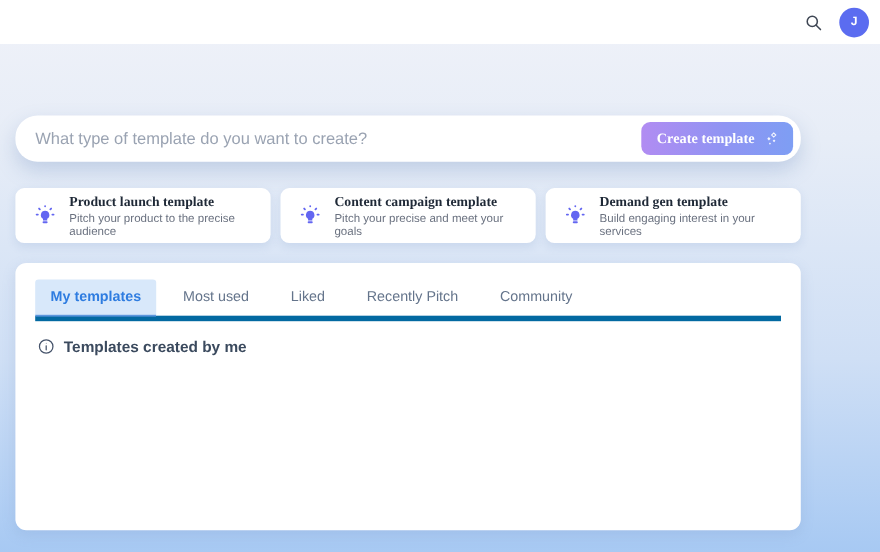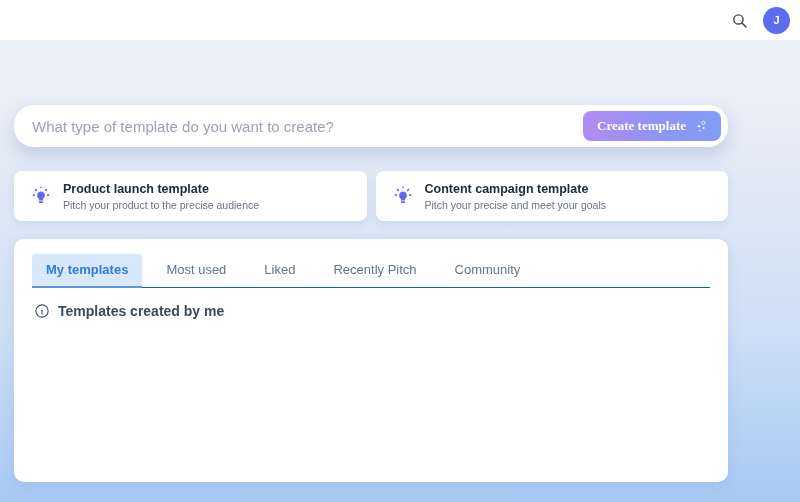--- a/index.html
+++ b/index.html
@@ -57,31 +57,31 @@
 
   
   .cards { margin-top: 24px; display: flex; gap: 9px; }
   .card {
     flex: 1; background: #ffffff; border-radius: 8px;
     box-shadow: 0 3px 8px rgba(110, 140, 190, 0.16);
     display: flex; align-items: center; gap: 11px;
     padding: 9px 12px 9px 16px; height: 50px; cursor: pointer;
   }
   .card-icon { flex: 0 0 22px; height: 22px; }
-  .card-title { font-size: 12.5px; font-weight: bold; color: #1f2937; line-height: 1.3; }
+  .card-title { font-size: 12.5px; font-weight: bold; color: #1f2937; line-height: 1.3; font-family: Liberation Serif, serif; }
   .card-sub { font-size: 10.5px; color: #6b7280; margin-top: 2px; }
 
   
   .panel {
     margin-top: 18px; height: 243px;
     background: #ffffff; border-radius: 10px;
     box-shadow: 0 4px 12px rgba(110, 140, 190, 0.18);
     padding: 15px 18px;
   }
-  .tabs { display: flex; border-bottom: 1px solid #0369a1; }
+  .tabs { display: flex; border-bottom: 5px solid #0369a1; }
   .tab {
     font-size: 13px; color: #64748b; background: transparent; border: none;
     font-family: "Liberation Sans", sans-serif;
     padding: 8px 14px 9px 14px; cursor: pointer; white-space: nowrap;
     border-bottom: 2px solid transparent; margin-bottom: -1px;
     margin-right: 10px;
   }
   .tab.active {
     background: #d8e8fa; color: #2e7ce0; font-weight: bold;
     border-bottom: 2px solid #5c96dd;
@@ -157,20 +157,37 @@
           <line x1="3.6" y1="11" x2="4.8" y2="11"></line>
           <line x1="20.4" y1="11" x2="19.2" y2="11"></line>
         </svg>
       </span>
       <div>
         <div class="card-title">Content campaign template</div>
         <div class="card-sub">Pitch your precise and meet your goals</div>
       </div>
     </div>
 
+    <div class="card">
+      <span class="card-icon">
+        <svg width="22" height="22" viewBox="0 0 24 24" fill="none" stroke="#6366f1" stroke-width="1.8" stroke-linecap="round">
+          <path d="M12 7.2a4.3 4.3 0 0 0-2.1 8v1.6h4.2v-1.6a4.3 4.3 0 0 0-2.1-8z" fill="#6366f1" stroke="none"></path>
+          <line x1="10.4" y1="18.6" x2="13.6" y2="18.6"></line>
+          <line x1="12" y1="2.6" x2="12" y2="3.6" stroke-dasharray="0.1 2"></line>
+          <line x1="6" y1="5" x2="6.8" y2="5.8"></line>
+          <line x1="18" y1="5" x2="17.2" y2="5.8"></line>
+          <line x1="3.6" y1="11" x2="4.8" y2="11"></line>
+          <line x1="20.4" y1="11" x2="19.2" y2="11"></line>
+        </svg>
+      </span>
+      <div>
+        <div class="card-title">Demand gen template</div>
+        <div class="card-sub">Build engaging interest in your services</div>
+      </div>
+    </div>
 
   </div>
 
   <div class="panel">
     <div class="tabs">
       <button class="tab active">My templates</button>
       <button class="tab">Most used</button>
       <button class="tab">Liked</button>
       <button class="tab">Recently Pitch</button>
       <button class="tab">Community</button>

